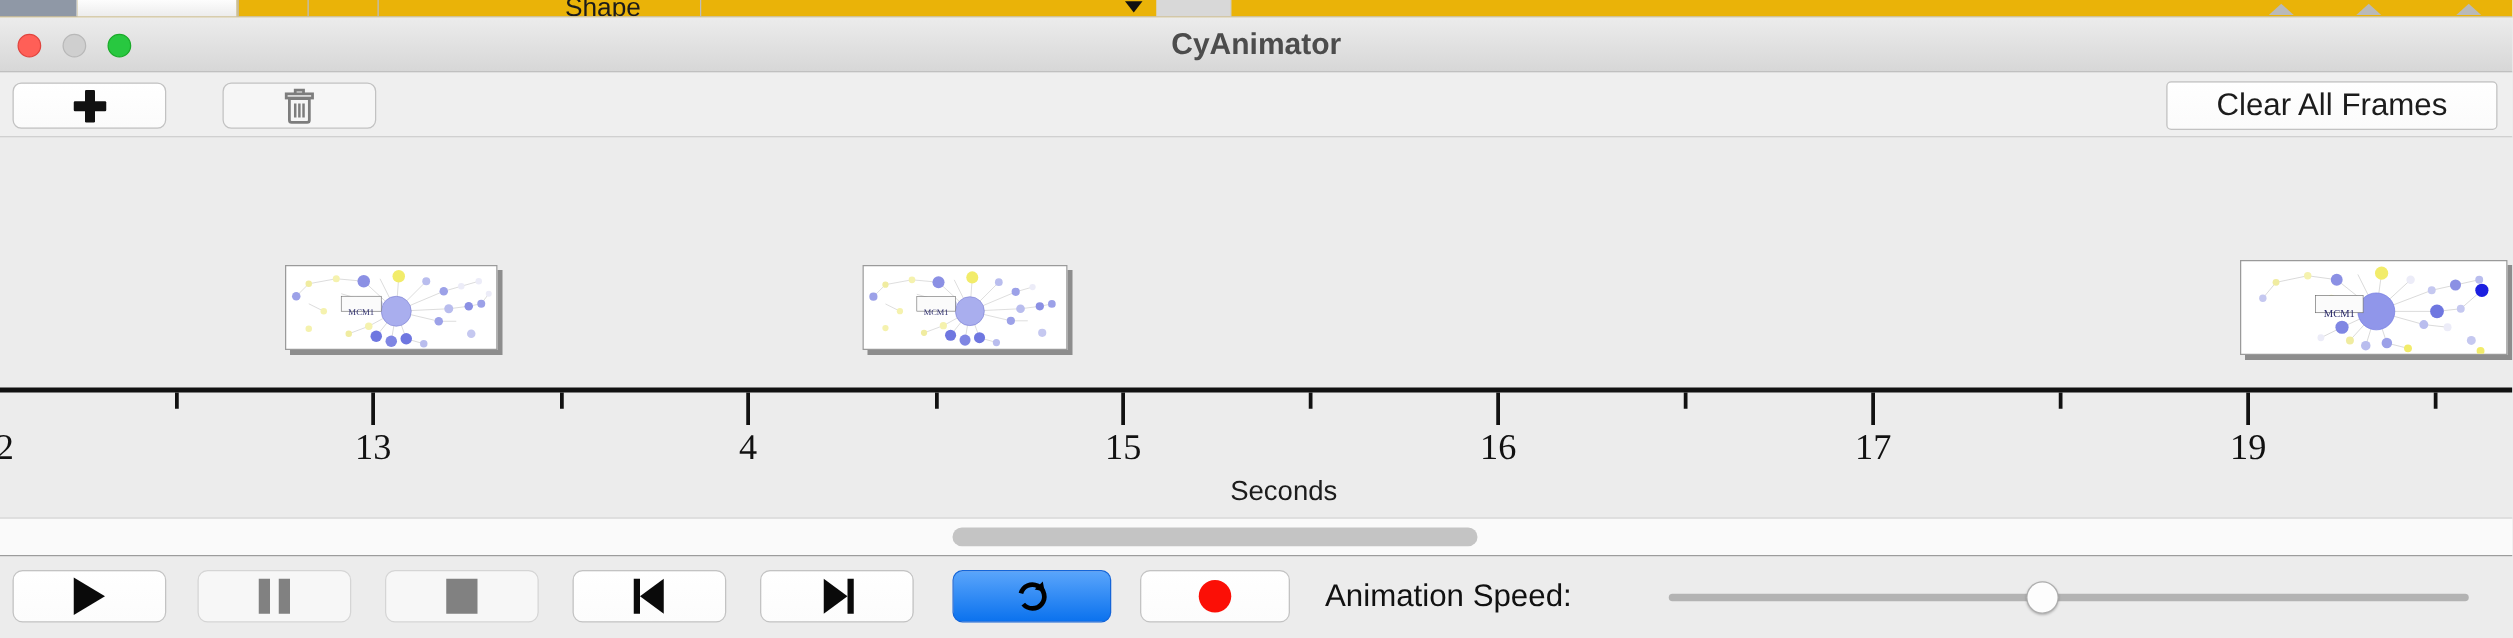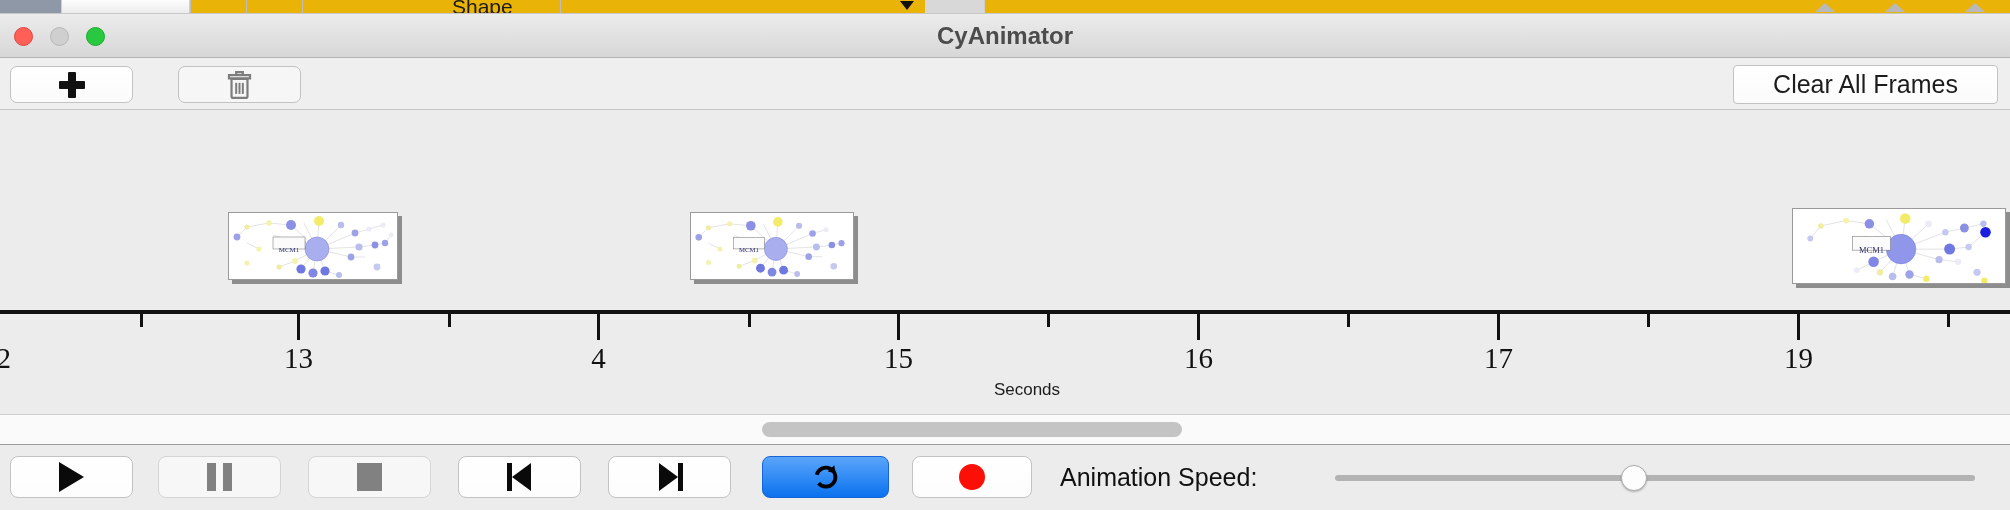--- a/index.html
+++ b/index.html
@@ -182,21 +182,21 @@
     font-size: 29px;
     color: #111;
     transform: translateX(-50%);
     white-space: nowrap;
   }
   .axis-title {
     position: absolute;
     top: 70px;
     width: 2010px;
     text-align: center;
-    font-size: 17px;
+    font-size: 22px;
     color: #1c1c1c;
     padding-left: 44px;
   }
 
   
   .scroll-track {
     position: absolute;
     left: 0; top: 415px;
     width: 2010px; height: 30px;
     background: #fafafa;

